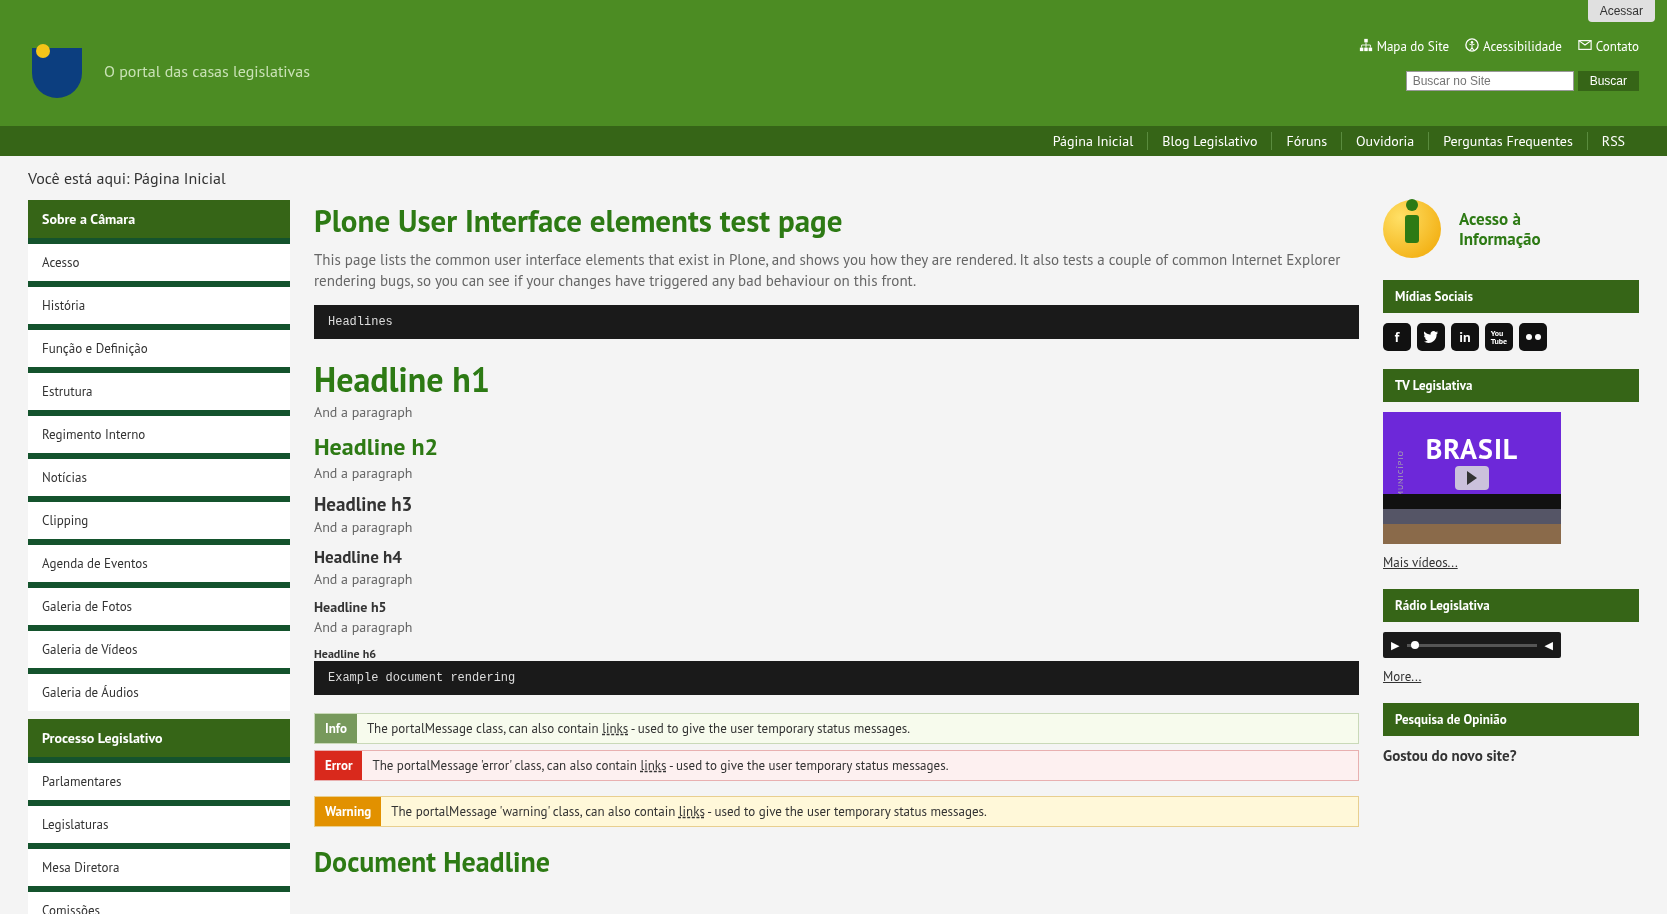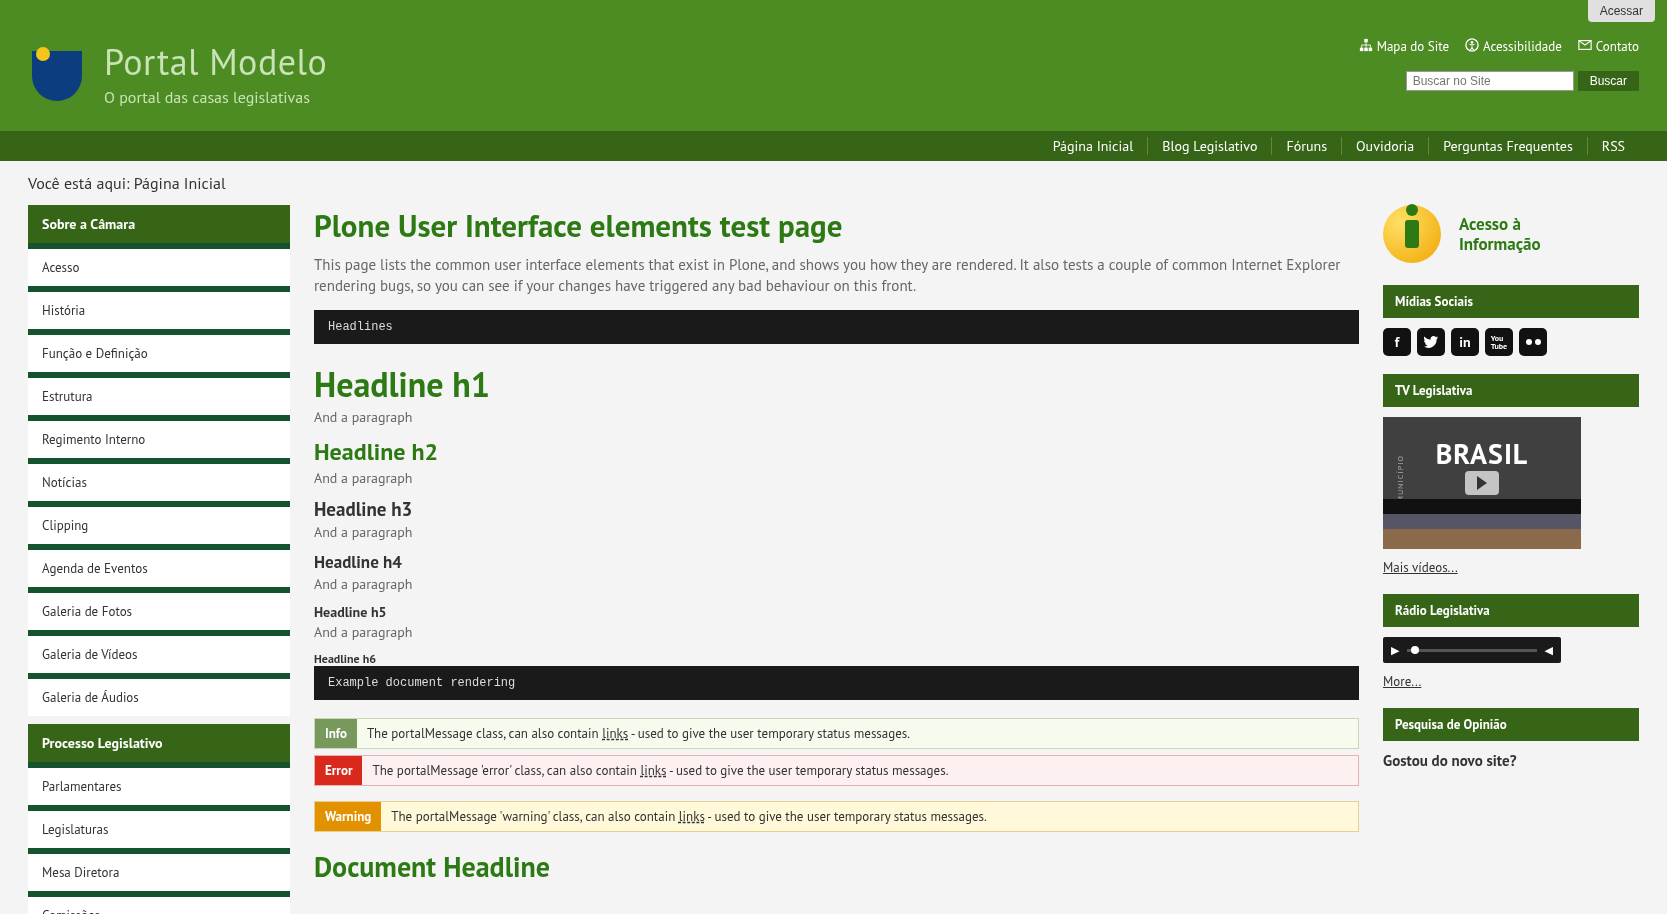--- a/index.html
+++ b/index.html
@@ -55,21 +55,21 @@
 .rbox { margin-bottom: 18px; }
 .rbox-head { background: #366517; color: #fff; padding: 8px 12px; font-size: 13px; font-weight: bold; }
 .rbox-body { padding-top: 10px; }
 .info-access { display: flex; align-items: center; gap: 18px; margin-bottom: 22px; }
 .info-icon { width: 58px; height: 58px; border-radius: 50%; background: radial-gradient(circle at 30% 30%, #ffe066, #f0a500); display: flex; align-items: center; justify-content: center; }
 .info-icon-inner { width: 14px; height: 28px; background: #2d7a14; border-radius: 3px; position: relative; }
 .info-icon-dot { width: 12px; height: 12px; background: #2d7a14; border-radius: 50%; position: absolute; top: -16px; left: 1px; }
 .info-text { color: #2d7a14; font-weight: bold; font-size: 17px; line-height: 1.2; }
 .social-row { display: flex; gap: 6px; }
 .sicon { width: 28px; height: 28px; background: #111; border-radius: 5px; display: flex; align-items: center; justify-content: center; color: #fff; font-size: 14px; font-weight: bold; cursor: pointer; }
-.tv-thumb { width: 198px; height: 132px; background: #404040; margin: 0; position: relative; overflow: hidden; }
+.tv-thumb { width: 178px; height: 132px; background: #6d28d9; margin: 0; position: relative; overflow: hidden; }
 .tv-brand { color: #fff; font-size: 28px; font-weight: 900; letter-spacing: 1px; position: absolute; top: 18px; left: 0; right: 0; text-align: center; }
 .tv-munic { color: #aaa; font-size: 8px; position: absolute; top: 38px; left: 12px; writing-mode: vertical-rl; transform: rotate(180deg); letter-spacing: 1px; }
 .tv-skyline { position: absolute; bottom: 0; left: 0; right: 0; height: 50px; background: linear-gradient(to top, #8a6a4a 0%, #8a6a4a 40%, #556 40%, #556 70%, #111 70%); }
 .play-overlay { position: absolute; top: 50%; left: 50%; transform: translate(-50%,-50%); width: 34px; height: 24px; background: rgba(220,220,220,0.85); border-radius: 4px; display: flex; align-items: center; justify-content: center; }
 .play-tri { width: 0; height: 0; border-left: 10px solid #333; border-top: 7px solid transparent; border-bottom: 7px solid transparent; }
 .link-more { font-size: 13px; color: #333; margin-top: 10px; display: block; }
 .audio-player { width: 178px; height: 26px; background: #1a1a1a; border-radius: 2px; display: flex; align-items: center; justify-content: space-between; padding: 0 8px; }
 .ap-play { color: #fff; font-size: 11px; }
 .ap-track { flex: 1; margin: 0 8px; height: 3px; background: #555; position: relative; }
 .ap-dot { width: 8px; height: 8px; background: #fff; border-radius: 50%; position: absolute; top: -3px; left: 4px; }
@@ -84,21 +84,20 @@
   <button class="access-btn">Acessar</button>
 </div>
 
 <header class="header">
   <div class="header-left">
     <div class="logo">
       <div class="logo-shape"></div>
       <div class="logo-ball"></div>
     </div>
     <div>
-      <h1 class="site-title">Portal Modelo</h1>
       <div class="site-subtitle">O portal das casas legislativas</div>
     </div>
   </div>
   <div class="header-right">
     <div class="header-links">
       <a href="#">
           <svg class="hicon" viewBox="0 0 16 16">
             <rect x="6" y="1" width="4" height="4"></rect>
             <rect x="1" y="11" width="4" height="4"></rect>
             <rect x="6" y="11" width="4" height="4"></rect>

